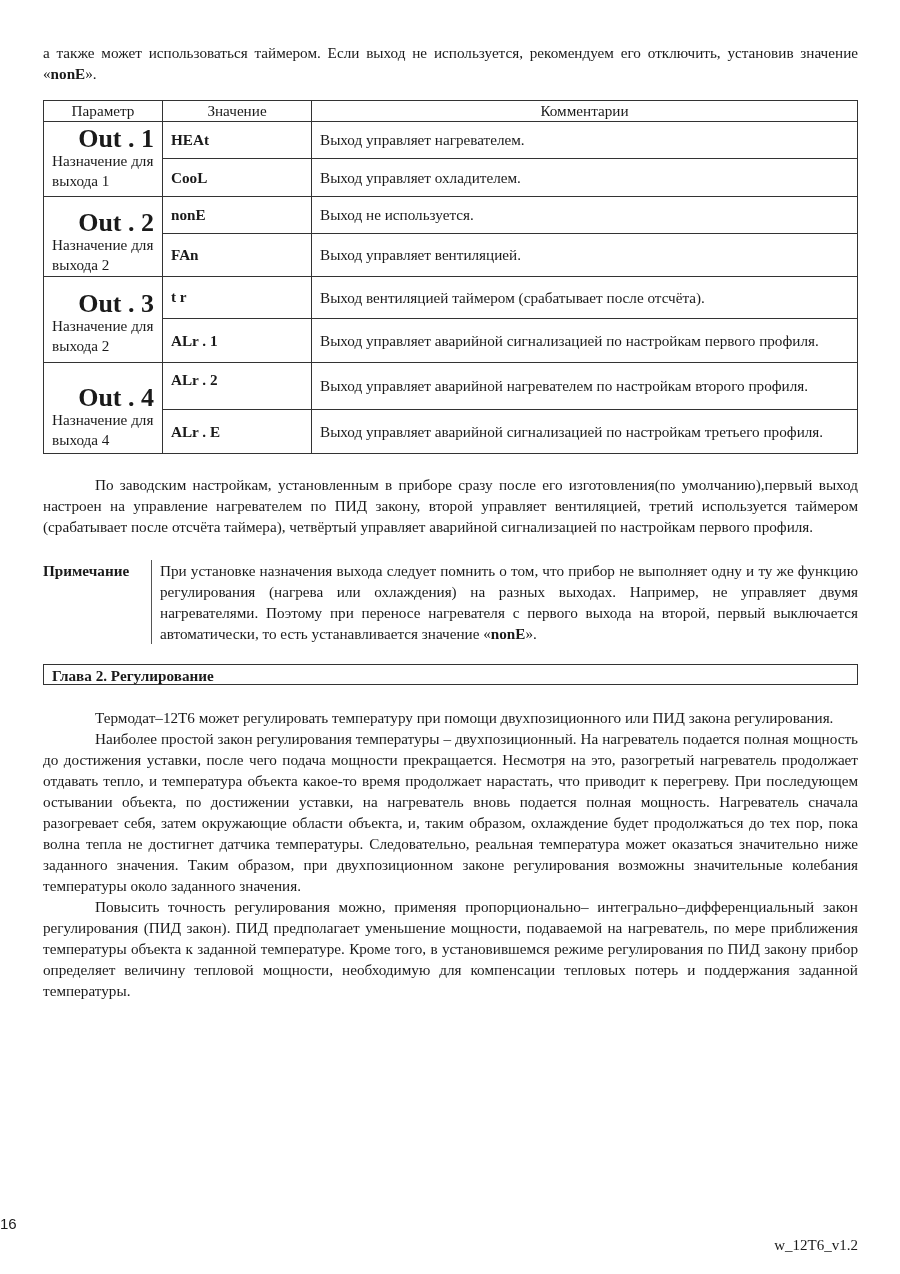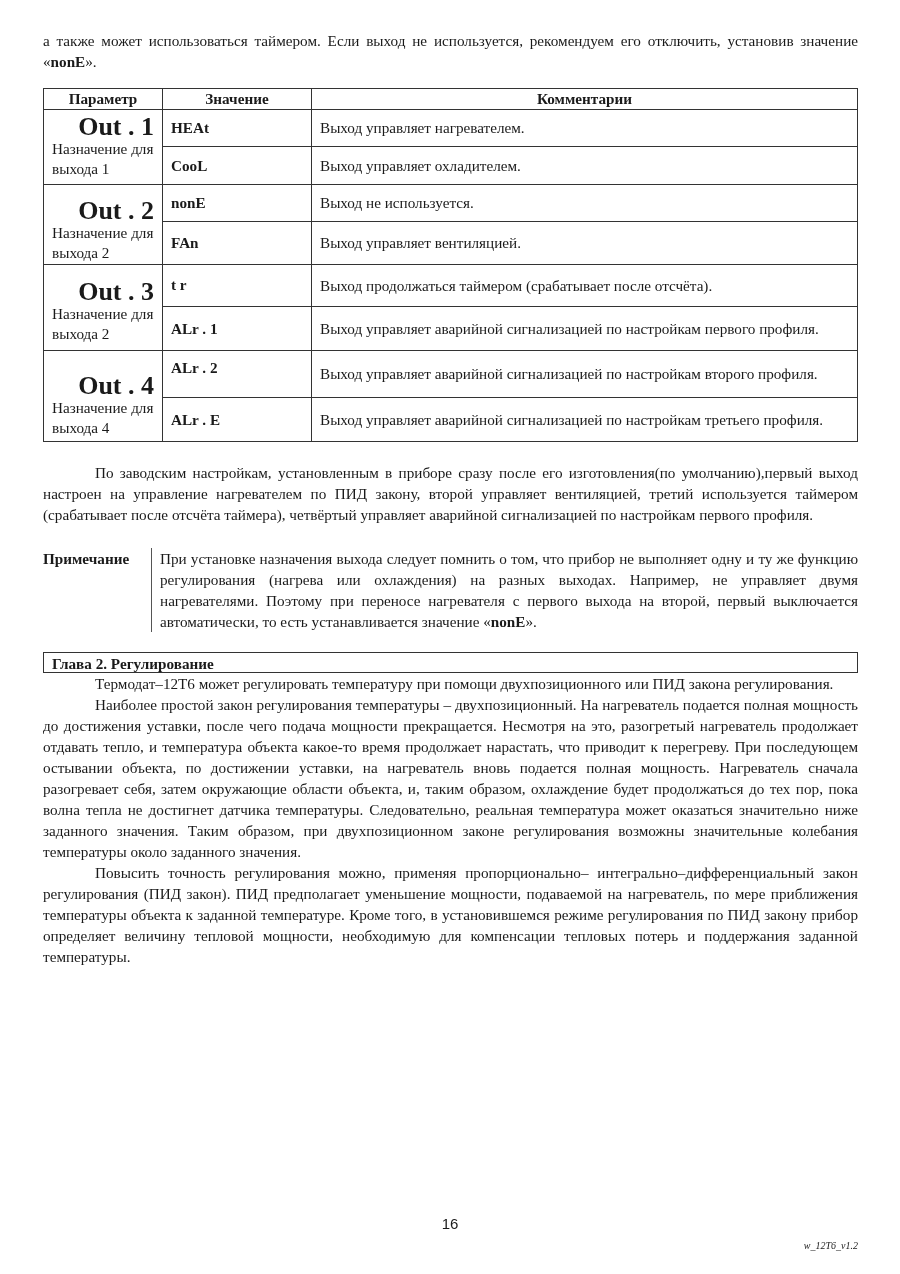--- a/index.html
+++ b/index.html
@@ -1,54 +1,54 @@
 <!DOCTYPE html>
 <html><head>
 <meta charset="utf-8">
 <style>
   html, body { margin: 0; padding: 0; background: #ffffff; }
   body {
     width: 900px; height: 1274px; position: relative; overflow: hidden;
     font-family: "Liberation Serif", "DejaVu Serif", serif;
     color: #1a1a1a; font-size: 15.2px; line-height: 21px;
   }
-  .page { position: absolute; left: 43px; top: 30px; width: 815px; }
+  .page { position: absolute; left: 43px; top: 42px; width: 815px; }
   .p { text-align: justify; margin: 0; }
   .indent { text-indent: 52px; }
   b { font-weight: bold; }
 
   table.params {
     border-collapse: collapse; width: 815px; margin-top: 16px;
     font-size: 15.2px; line-height: 20px;
   }
   table.params th, table.params td { border: 1px solid #333; padding: 0 8px; vertical-align: middle; }
-  table.params th { font-weight: bold; text-align: center; height: 20px; padding: 0 4px; }
+  table.params th { font-weight: normal; text-align: center; height: 20px; padding: 0 4px; }
   td.param-cell { width: 102px; padding: 0 6px 0 8px; vertical-align: top; border-bottom: none; border-top: none; }
   td.val { width: 132px; font-weight: bold; }
   td.cmt { }
   .param-name { font-weight: bold; font-size: 26px; text-align: right; line-height: 24px; }
   .param-desc { text-align: left; line-height: 20px; }
 
   .note { display: flex; margin-top: 23px; }
   .note-label { width: 108px; font-weight: bold; flex: none; line-height: 21px; padding-top: 0; }
   .note-body {
     border-left: 1px solid #555; padding-left: 8px; 
     text-align: justify; line-height: 21px; width: 698px;
   }
 
   .chapter {
     margin-top: 20px; border: 1px solid #333; font-weight: bold; padding: 0 8px;
     height: 21px; line-height: 21px; box-sizing: border-box;
   }
 
   .footer-page {
-    position: absolute; top: 1213px; left: 0; width: 900px; text-align: center;
+    position: absolute; top: 1213px; left: 0; width: 900px; 
     font-family: "Liberation Sans", "DejaVu Sans", sans-serif; font-size: 15px;
   }
-  .footer-code { position: absolute; top: 1235px; right: 42px; font-size: 10px; font-style: italic; }
+  .footer-code { position: absolute; top: 1235px; right: 42px; font-size: 15px; }
 </style>
 </head>
 <body>
 
 <div class="page">
 
   <p class="p"><span>а также может использоваться таймером. Если выход не используется, рекомендуем его отключить, установив значение «</span><b>nonE</b><span>».</span></p>
 
   <table class="params">
     <thead>
@@ -82,49 +82,49 @@
       <tr style="height:43px">
         <td class="val">FAn</td>
         <td class="cmt">Выход управляет вентиляцией.</td>
       </tr>
       <tr style="height:42px">
         <td class="param-cell" rowspan="2" style="padding-top:8px">
           <div class="param-name">Out . 3</div>
           <div class="param-desc">Назначение для выхода 2</div>
         </td>
         <td class="val" style="vertical-align:top;padding-top:10px">t r</td>
-        <td class="cmt">Выход продолжаться таймером (срабатывает после отсчёта).</td>
+        <td class="cmt">Выход вентиляцией таймером (срабатывает после отсчёта).</td>
       </tr>
       <tr style="height:44px">
         <td class="val">ALr . 1</td>
         <td class="cmt">Выход управляет аварийной сигнализацией по настройкам первого профиля.</td>
       </tr>
       <tr style="height:47px">
         <td class="param-cell" rowspan="2" style="padding-top:20px;border-bottom:1px solid #333">
           <div class="param-name">Out . 4</div>
           <div class="param-desc">Назначение для выхода 4</div>
         </td>
         <td class="val" style="vertical-align:top;padding-top:7px">ALr . 2</td>
-        <td class="cmt">Выход управляет аварийной сигнализацией по настройкам второго профиля.</td>
+        <td class="cmt">Выход управляет аварийной нагревателем по настройкам второго профиля.</td>
       </tr>
       <tr style="height:44px">
         <td class="val">ALr . E</td>
         <td class="cmt">Выход управляет аварийной сигнализацией по настройкам третьего профиля.</td>
       </tr>
     </tbody>
   </table>
 
   <p class="p indent" style="margin-top:20px">По заводским настройкам, установленным в приборе сразу после его изготовления(по умолчанию),первый выход настроен на управление нагревателем по ПИД закону, второй управляет вентиляцией, третий используется таймером (срабатывает после отсчёта таймера), четвёртый управляет аварийной сигнализацией по настройкам первого профиля.</p>
 
   <div class="note">
     <div class="note-label">Примечание</div>
     <div class="note-body"><span>При установке назначения выхода следует помнить о том, что прибор не выполняет одну и ту же функцию регулирования (нагрева или охлаждения) на разных выходах. Например, не управляет двумя нагревателями. Поэтому при переносе нагревателя с первого выхода на второй, первый выключается автоматически, то есть устанавливается значение «</span><b>nonE</b><span>».</span></div>
   </div>
 
   <div class="chapter">Глава 2. Регулирование</div>
 
-  <p class="p indent" style="">Термодат–12Т6 может регулировать температуру при помощи двухпозиционного или ПИД закона регулирования.</p>
+  <p class="p indent" style="margin-top:22px">Термодат–12Т6 может регулировать температуру при помощи двухпозиционного или ПИД закона регулирования.</p>
   <p class="p indent">Наиболее простой закон регулирования температуры – двухпозиционный. На нагреватель подается полная мощность до достижения уставки, после чего подача мощности прекращается. Несмотря на это, разогретый нагреватель продолжает отдавать тепло, и температура объекта какое-то время продолжает нарастать, что приводит к перегреву. При последующем остывании объекта, по достижении уставки, на нагреватель вновь подается полная мощность. Нагреватель сначала разогревает себя, затем окружающие области объекта, и, таким образом, охлаждение будет продолжаться до тех пор, пока волна тепла не достигнет датчика температуры. Следовательно, реальная температура может оказаться значительно ниже заданного значения. Таким образом, при двухпозиционном законе регулирования возможны значительные колебания температуры около заданного значения.</p>
   <p class="p indent">Повысить точность регулирования можно, применяя пропорционально– интегрально–дифференциальный закон регулирования (ПИД закон). ПИД предполагает уменьшение мощности, подаваемой на нагреватель, по мере приближения температуры объекта к заданной температуре. Кроме того, в установившемся режиме регулирования по ПИД закону прибор определяет величину тепловой мощности, необходимую для компенсации тепловых потерь и поддержания заданной температуры.</p>
 </div>
 
 <div class="footer-page">16</div>
 <div class="footer-code">w_12T6_v1.2</div>
 
 </body></html>

